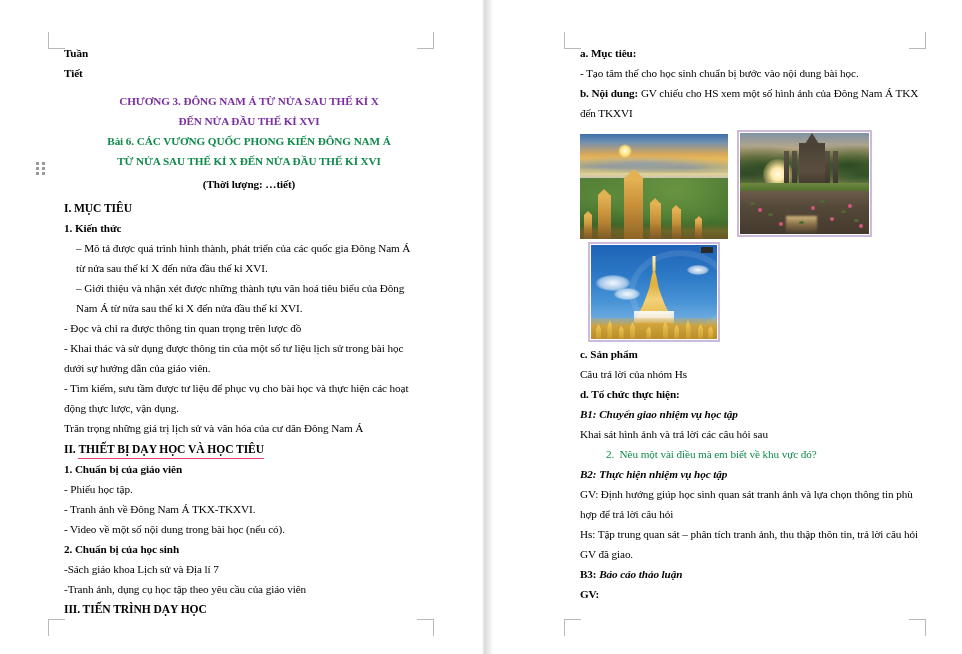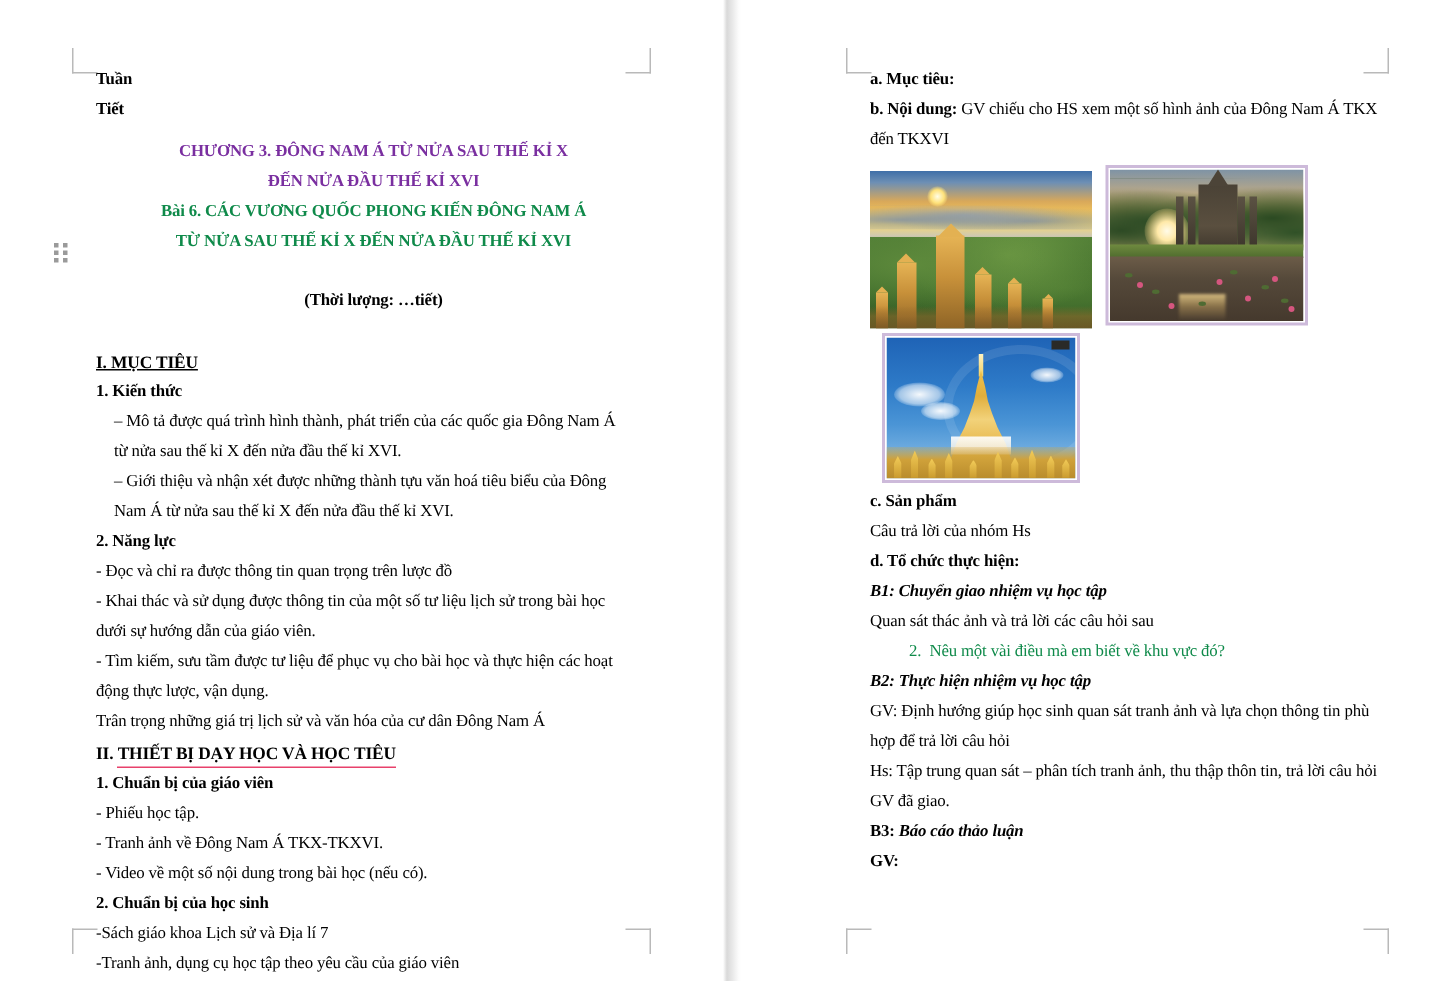--- a/index.html
+++ b/index.html
@@ -327,30 +327,29 @@
 
     <div class="content">
 
       <p class="b">Tuần</p>
       <p class="b">Tiết</p>
 
       <p class="ctr b purple" style="margin-top:8px;">CHƯƠNG 3. ĐÔNG NAM Á TỪ NỬA SAU THẾ KỈ X</p>
       <p class="ctr b purple">ĐẾN NỬA ĐẦU THẾ KỈ XVI</p>
       <p class="ctr b green">Bài 6. CÁC VƯƠNG QUỐC PHONG KIẾN ĐÔNG NAM Á</p>
       <p class="ctr b green">TỪ NỬA SAU THẾ KỈ X ĐẾN NỬA ĐẦU THẾ KỈ XVI</p>
-      <p class="ctr b" style="margin-top:20px;">(Thời lượng: …tiết)</p>
-
-      <p class="b sec-title" style="margin-top:21px;text-decoration:underline;">I. MỤC TIÊU</p>
+      <p class="ctr b" style="margin-top:4px;">(Thời lượng: …tiết)</p>
+
+      <p class="b sec-title" style="margin-top:4px;">I. MỤC TIÊU</p>
       <p class="b">1. Kiến thức</p>
       <p class="hang">– Mô tả được quá trình hình thành, phát triển của các quốc gia Đông Nam Á</p>
       <p class="hang">từ nửa sau thế kỉ X đến nửa đầu thế kỉ XVI.</p>
       <p class="hang">– Giới thiệu và nhận xét được những thành tựu văn hoá tiêu biểu của Đông</p>
       <p class="hang">Nam Á từ nửa sau thế kỉ X đến nửa đầu thế kỉ XVI.</p>
 
-      <p class="b">2. Năng lực</p>
       <p>- Đọc và chỉ ra được thông tin quan trọng trên lược đồ</p>
       <p>- Khai thác và sử dụng được thông tin của một số tư liệu lịch sử trong bài học</p>
       <p>dưới sự hướng dẫn của giáo viên.</p>
       <p>- Tìm kiếm, sưu tầm được tư liệu để phục vụ cho bài học và thực hiện các hoạt</p>
       <p>động thực lược, vận dụng.</p>
 
       <p>Trân trọng những giá trị lịch sử và văn hóa của cư dân Đông Nam Á</p>
 
       <p class="b sec-title" style="margin-top:2px;"><span>II.</span> <span class="ul-pink">THIẾT BỊ DẠY HỌC VÀ HỌC TIÊU</span></p>
 
@@ -385,20 +384,21 @@
         <i class="h"></i>
       </div>
     <div class="cmark br" style="right:36px; bottom:18px;">
         <i class="v"></i>
         <i class="h"></i>
       </div>
 
     <div class="content">
 
       <p class="b">a. Mục tiêu:</p>
+      <p>- Tạo tâm thế cho học sinh chuẩn bị bước vào nội dung bài học.</p>
 
       <p><span class="b">b. Nội dung:</span><span> GV chiếu cho HS xem một số hình ảnh của Đông Nam Á TKX</span></p>
       <p>đến TKXVI</p>
 
       <div class="figs">
 
         <div class="fig fig1">
           <div class="canvas">
             <div class="bagan-sky"></div>
             <div class="bagan-clouds"></div>
@@ -469,21 +469,21 @@
             </div>
           </div>
         </div>
       </div>
 
       <p class="b">c. Sản phẩm</p>
       <p>Câu trả lời của nhóm Hs</p>
       <p class="b">d. Tổ chức thực hiện:</p>
 
       <p class="b i">B1: Chuyển giao nhiệm vụ học tập</p>
-      <p>Quan sát thác ảnh và trả lời các câu hỏi sau</p>
+      <p>Khai sát hình ảnh và trả lời các câu hỏi sau</p>
 
       <p class="green" style="padding-left:26px;"><span>2.</span>&nbsp;&nbsp;<span>Nêu một vài điều mà em biết về khu vực đó?</span></p>
 
       <p class="b i">B2: Thực hiện nhiệm vụ học tập</p>
       <p>GV: Định hướng giúp học sinh quan sát tranh ảnh và lựa chọn thông tin phù</p>
       <p>hợp để trả lời câu hỏi</p>
       <p>Hs: Tập trung quan sát – phân tích tranh ảnh, thu thập thôn tin, trả lời câu hỏi</p>
       <p>GV đã giao.</p>
 
       <p><span class="b">B3:</span><span class="b i"> Báo cáo thảo luận</span></p>

